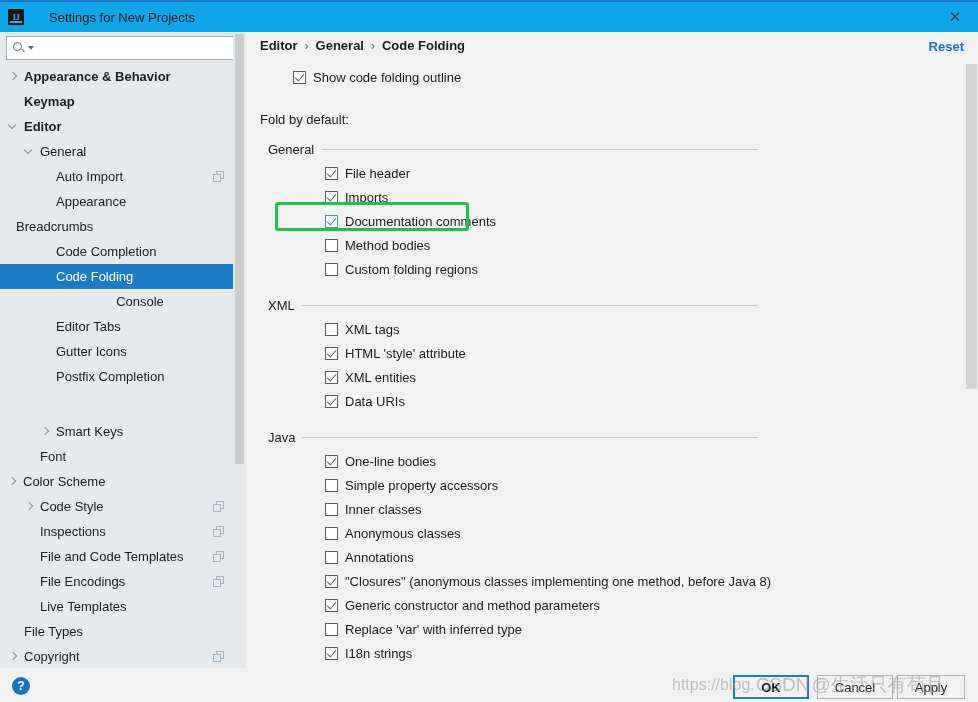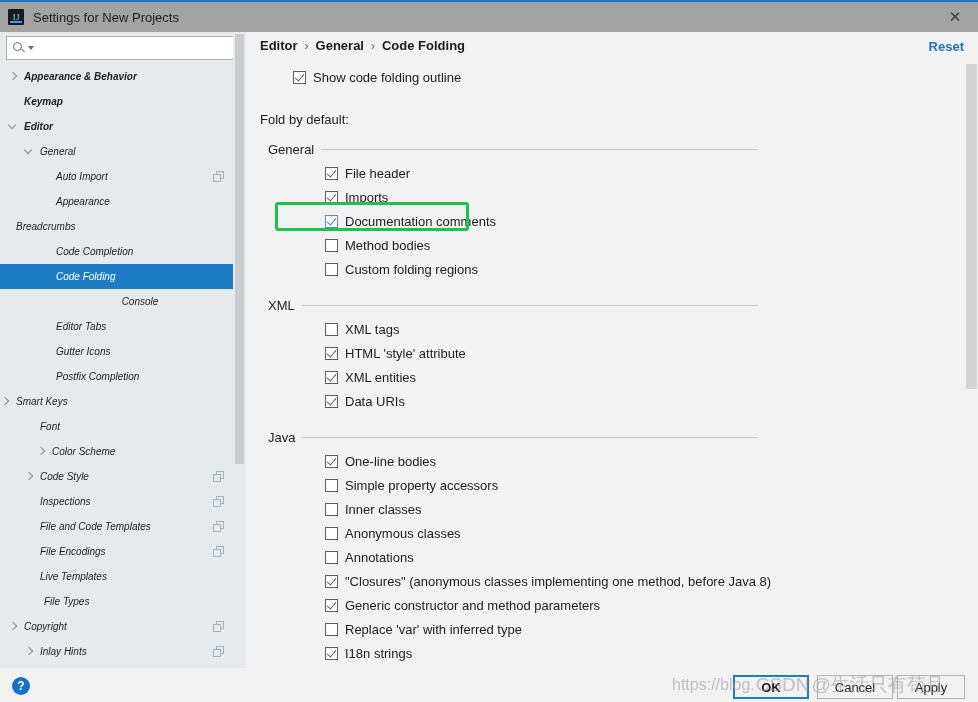--- a/index.html
+++ b/index.html
@@ -15,22 +15,22 @@
     position: relative;
     width: 978px; height: 702px;
     background: #f2f2f2;
     border-top: 2px solid #1d77c9;
     overflow: hidden;
   }
 
   
   .titlebar {
     position: absolute; top: 0; left: 0; width: 978px; height: 30px;
-    background: #a3a3a3;
-    display: flex; align-items: center;
+    background: #0ea5e9;
+    display: flex; align-items: center; gap: 16px;
   }
   .title-icon {
     width: 16px; height: 16px; margin-left: 8px; margin-right: 9px;
     background: #1a1a1a; border-radius: 1px;
     position: relative; flex: none;
   }
   .title-icon::before {
     content: "IJ";
     position: absolute; left: 0; right: 0; top: 0; bottom: 0;
     color: #3ea2e6; font-size: 9px; font-weight: bold;
@@ -104,21 +104,21 @@
     width: 5px; height: 5px;
     border-right: 1.6px solid #8a8a8a; border-top: 1.6px solid #8a8a8a;
     transform: rotate(45deg);
   }
   .tree-arrow.down::before {
     content: ""; position: absolute; left: 1px; top: 1px;
     width: 5px; height: 5px;
     border-right: 1.6px solid #8a8a8a; border-bottom: 1.6px solid #8a8a8a;
     transform: rotate(45deg);
   }
-  .tree-label { font-size: 10px; color: #1c1c1c; font-style: italic; }
+  .tree-label { font-size: 13px; color: #1c1c1c; }
   .tree-row.bold .tree-label { font-weight: bold; }
   .copy-icon {
     position: absolute; right: 22px; top: 7px;
     width: 11px; height: 11px;
   }
   .copy-icon .c-back {
     position: absolute; right: 0; top: 0; width: 8px; height: 8px;
     border: 1px solid #a6b1ba;
   }
   .copy-icon .c-front {
@@ -317,29 +317,29 @@
           <span class="tree-label">Editor Tabs</span>
         </div>
         <div class="tree-row" style="padding-left: 40px;">
           <span class="tree-arrow" style="margin-right: 5px;"></span>
           <span class="tree-label">Gutter Icons</span>
         </div>
         <div class="tree-row" style="padding-left: 40px;">
           <span class="tree-arrow" style="margin-right: 5px;"></span>
           <span class="tree-label">Postfix Completion</span>
         </div>
-        <div class="tree-row" style="">
+        <div class="tree-row" style="padding-left: 40px; margin-top: 30px;">
           <span class="tree-arrow right" style="margin-right: 5px;"></span>
           <span class="tree-label">Smart Keys</span>
         </div>
         <div class="tree-row" style="padding-left: 24px;">
           <span class="tree-arrow" style="margin-right: 5px;"></span>
           <span class="tree-label">Font</span>
         </div>
-        <div class="tree-row" style="padding-left: 36px;">
+        <div class="tree-row" style="padding-left: 7px;">
           <span class="tree-arrow right" style="margin-right: 5px;"></span>
           <span class="tree-label">Color Scheme</span>
         </div>
         <div class="tree-row" style="padding-left: 24px;">
           <span class="tree-arrow right" style="margin-right: 5px;"></span>
           <span class="tree-label">Code Style</span>
           <span class="copy-icon">
             <span class="c-back"></span>
             <span class="c-front"></span>
           </span>
@@ -365,21 +365,21 @@
           <span class="tree-label">File Encodings</span>
           <span class="copy-icon">
             <span class="c-back"></span>
             <span class="c-front"></span>
           </span>
         </div>
         <div class="tree-row" style="padding-left: 24px;">
           <span class="tree-arrow" style="margin-right: 5px;"></span>
           <span class="tree-label">Live Templates</span>
         </div>
-        <div class="tree-row" style="padding-left: 28px;">
+        <div class="tree-row" style="padding-left: 8px;">
           <span class="tree-arrow" style="margin-right: 5px;"></span>
           <span class="tree-label">File Types</span>
         </div>
         <div class="tree-row" style="padding-left: 8px;">
           <span class="tree-arrow right" style="margin-right: 5px;"></span>
           <span class="tree-label">Copyright</span>
           <span class="copy-icon">
             <span class="c-back"></span>
             <span class="c-front"></span>
           </span>

